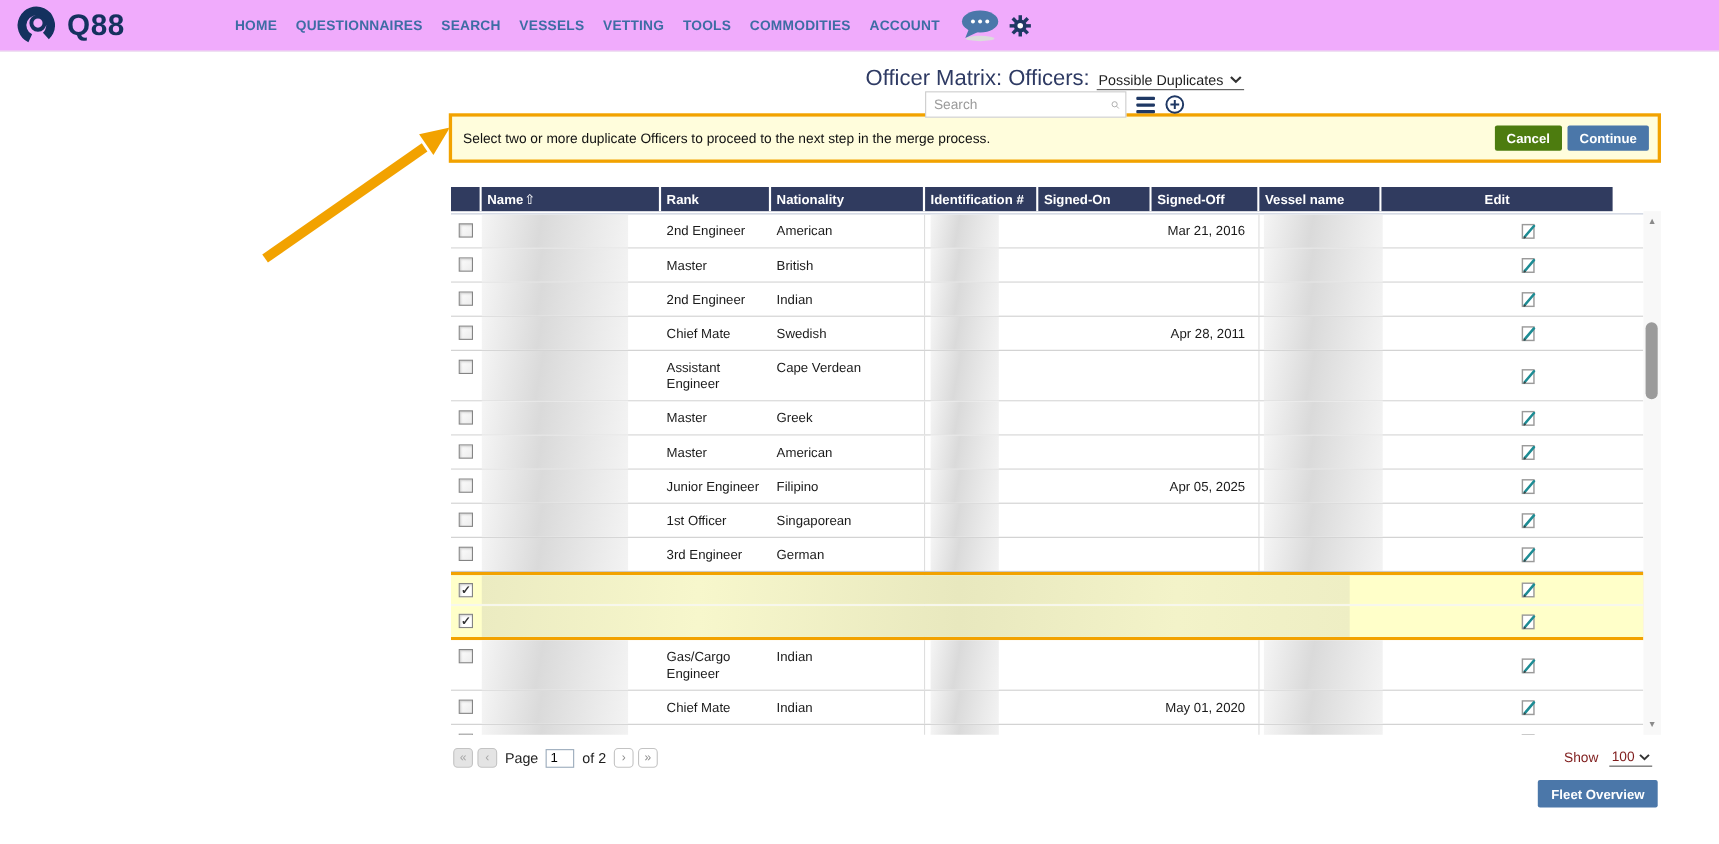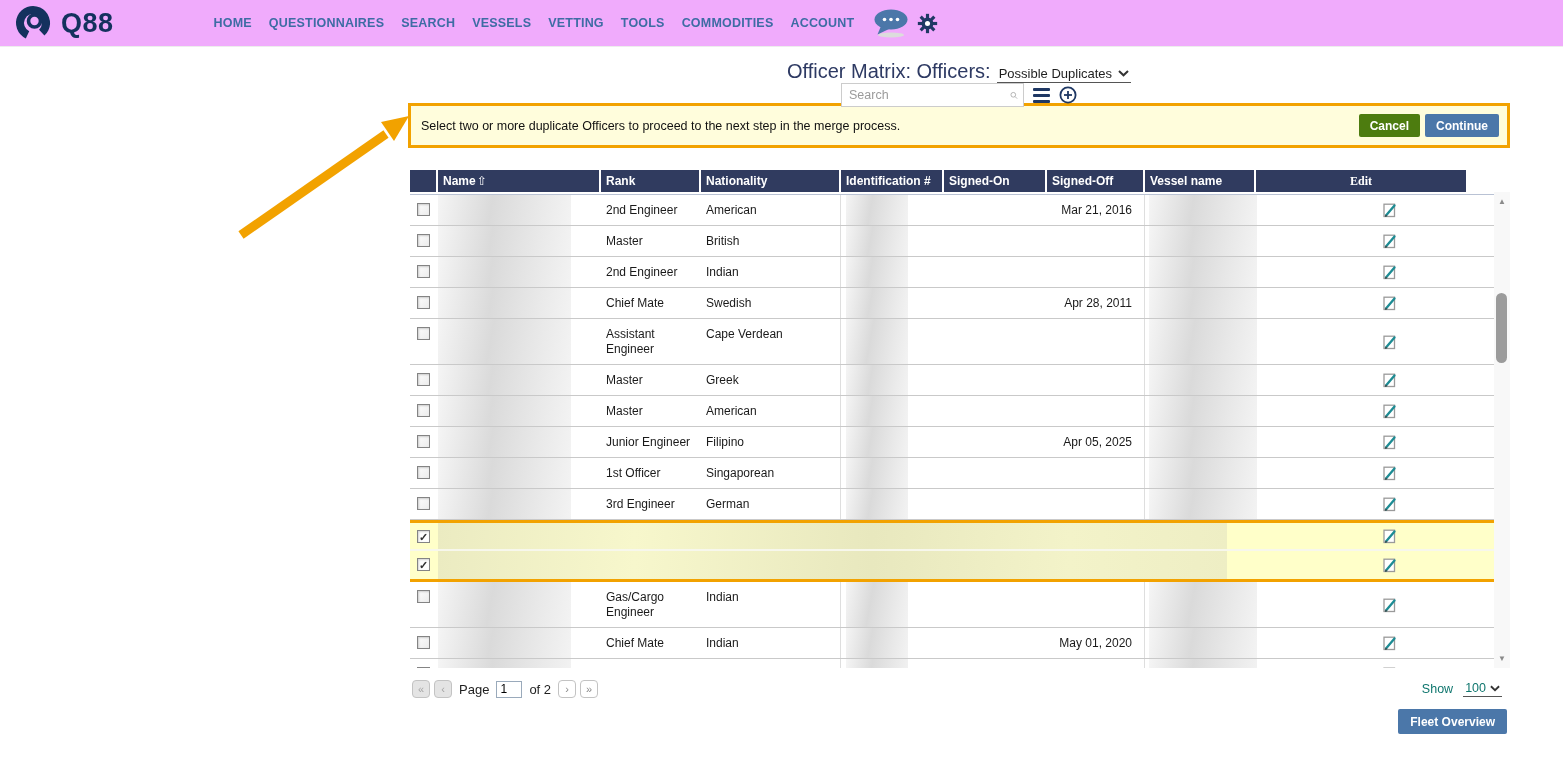--- a/index.html
+++ b/index.html
@@ -46,21 +46,21 @@
 
   
   .table-zone { margin-top:22px; position:relative; width:1102px; }
   .grid { margin-left:2px; width:1084px; }
   .thead { display:flex; height:22px; }
   .th { background:#303B5F; color:#fff; font-size:12px; font-weight:bold; line-height:22px;
         padding-left:5px; border-right:2px solid #fff; cursor:pointer; overflow:hidden; white-space:nowrap; }
   .th:last-child { border-right:none; }
   .sort-icon { font-size:12px; font-weight:normal; margin-left:1px; }
   .c0{width:28px;} .c1{width:163px;} .c2{width:100px;} .c3{width:140px;} .c4{width:103px;}
-  .c5{width:103px;} .c6{width:98px;} .c7{width:111px;} .c8{width:210px;font-family:Liberation Serif, serif;}
+  .c5{width:103px;} .c6{width:98px;} .c7{width:111px;} .c8{width:210px;}
   .th.c8 { text-align:center; padding-left:0; }
 
   .tbody { margin-top:2px; border-top:1px solid #b9c2d4; height:474px; overflow:hidden; width:1084px; }
   .trow { display:flex; border-bottom:1px solid #c9c9c9; background:#fff; position:relative;
           min-height:30px; align-items:stretch; }
   .cell { font-size:12px; color:#1a1a1a; line-height:15px; padding:8px 4px 7px 5px; }
   .c-check { width:28px; padding:8px 0 0 7px; }
   .checkbox { display:inline-block; width:13px; height:13px;
               background:linear-gradient(135deg,#fdfdfd,#ececec); border:1px solid #848484;
               box-shadow:inset 1px 1px 2px rgba(0,0,0,0.18); position:relative; cursor:pointer; }
@@ -99,21 +99,21 @@
 
   
   .footer-row { margin-top:10px; display:flex; align-items:center; justify-content:space-between; height:22px; }
   .pager { display:flex; align-items:center; gap:4px; margin-left:4px; }
   .pgbtn { width:18px; height:18px; border:1px solid #c3c3c3; border-radius:4px; font-size:11px;
            color:#8a8a8a; display:flex; align-items:center; justify-content:center; background:#fff; cursor:pointer; }
   .pgbtn.disabled { background:#e4e4e4; color:#a5a5a5; }
   .pg-label { font-size:13px; color:#1e1e1e; margin:0 3px; }
   .pg-input { width:26px; height:17px; border:1px solid #9aaabb; font-size:12px; padding-left:3px;
               font-family:"Liberation Sans",sans-serif; }
-  .show-size { display:flex; align-items:center; gap:10px; font-size:12.5px; color:#0f766e; margin-right:8px; }
+  .show-size { display:flex; align-items:center; gap:10px; font-size:12.5px; color:#7f1d1d; margin-right:8px; }
   .size-dd { border-bottom:1px solid #555; display:inline-flex; align-items:center; gap:4px;
              padding:0 2px 1px 2px; cursor:pointer; }
   .fleet-row { display:flex; justify-content:flex-end; margin-top:9px; }
   .fleet-btn { background:#4B77A9; color:#fff; font-weight:bold; font-size:12px; border:none;
                border-radius:2px; height:25px; padding:0 12px; margin-right:3px; cursor:pointer;
                font-family:"Liberation Sans",sans-serif; }
 </style>
 </head>
 <body>
 

